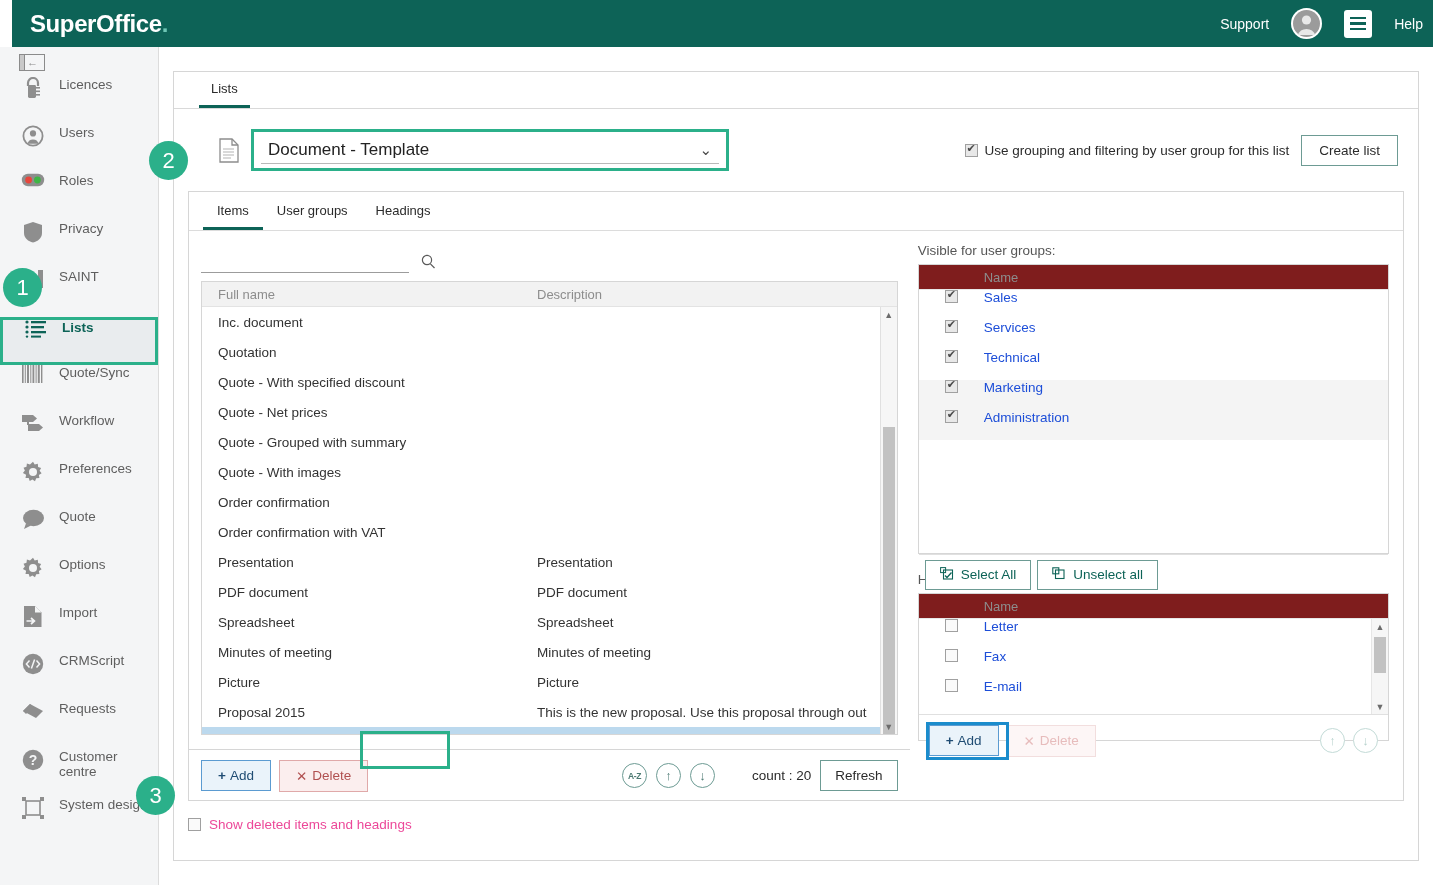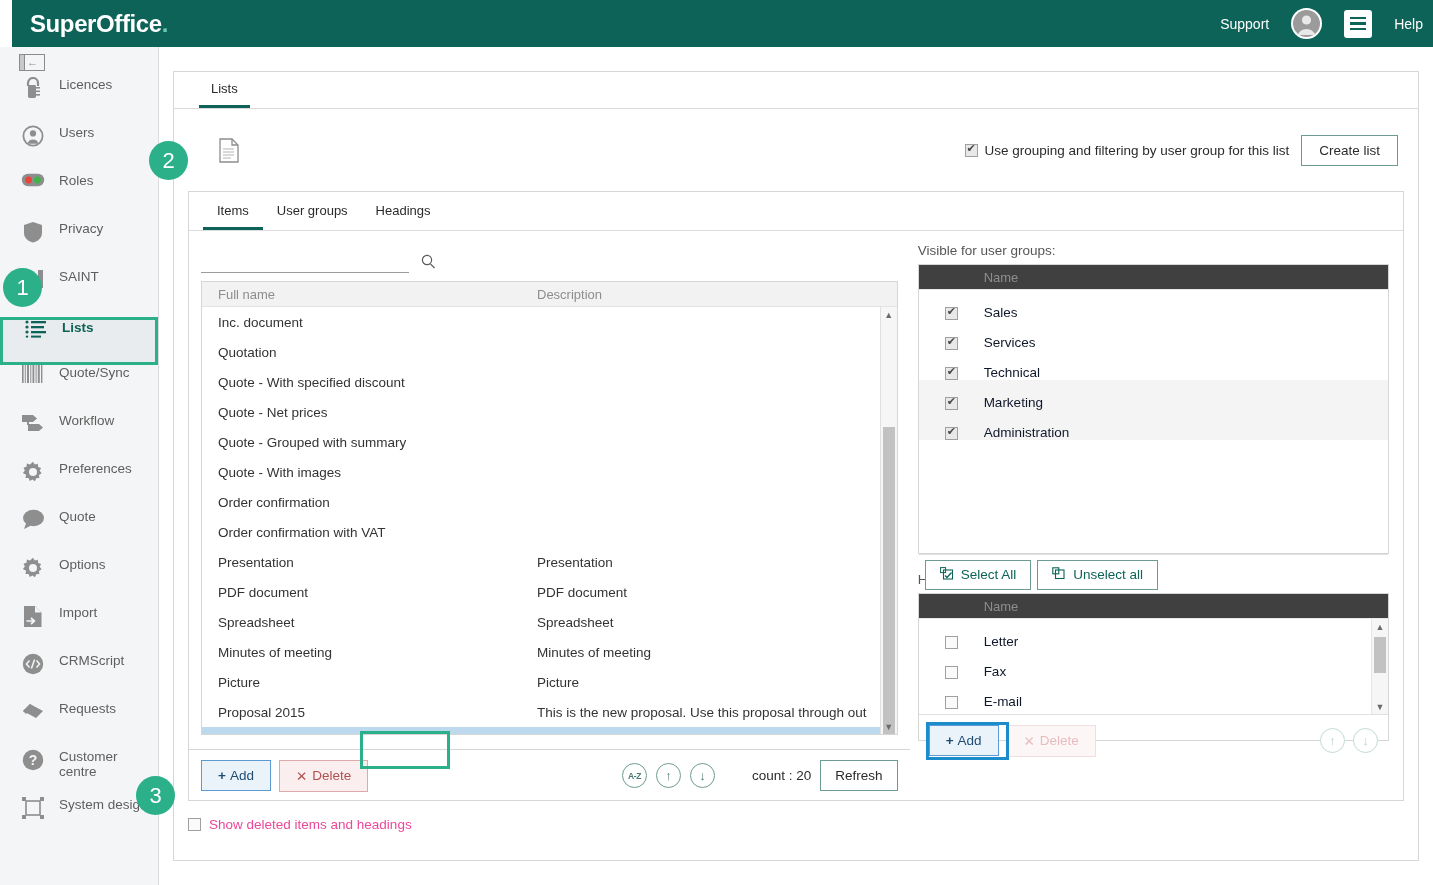--- a/index.html
+++ b/index.html
@@ -133,23 +133,23 @@
   .circbtn { width:25px; height:25px; border-radius:50%; border:1.4px solid #6d9b94; color:#4d7a73;
              display:flex; align-items:center; justify-content:center; font-size:13px; cursor:pointer; background:#fff; }
   .circbtn.pale { border-color:#c3dbd7; color:#b7d2cd; }
   .circbtn.az { font-size:8.5px; font-weight:bold; letter-spacing:-0.3px; }
   #countlbl { font-size:13.5px; color:#2b2b2b;margin-left:28px; }
   #refreshbtn { border:1px solid #6d9b94; background:#fff; font-size:13.5px; color:#2b2b2b; padding:7px 14px; cursor:pointer; }
 
   
   .rlabel { font-size:13.5px; color:#565656; margin-bottom:6px; }
   .rbox { border:1px solid #d6d6d6; background:#fff; position:relative; }
-  .rhead { height:25px; background:#404040; border-bottom:1px solid #e8e8e8; display:flex; align-items:center;
+  .rhead { height:25px; background:#7f1d1d; border-bottom:1px solid #e8e8e8; display:flex; align-items:center;
            color:#8d8d8d; font-size:13px; padding-left:65px; }
-  .rrow { height:30px; display:flex; align-items:flex-end; font-size:13.5px; color:#0f172a; }
+  .rrow { height:30px; display:flex; align-items:flex-start; font-size:13.5px; color:#1d4ed8; }
   .rrow .ck { width:65px; display:flex; justify-content:center; }
   .rrow.shade { background:#f4f4f4; }
   .cb { width:13px; height:13px; border:1px solid #a0a0a0; background:#e8e8e8; display:inline-block;
         position:relative; cursor:pointer; }
   .cb.on::after { content:"✔"; position:absolute; left:1px; top:-3px; font-size:11px; color:#4a4a4a; }
   .cb.white { background:#fafafa; }
   #ugbox { height:290px; }
   #ugrows { height:264px; overflow:hidden; }
   #selbar { border-top:1px solid #e0e0e0; height:40px; display:flex; align-items:center; padding-left:6px; gap:6px; }
   .selbtn { border:1px solid #6d9b94; background:#fff; color:#0d6357; font-size:13.5px; padding:6px 14px;
@@ -390,20 +390,25 @@
     <div id="selrow">
       <span id="doc-icon">
         <svg width="20" height="25" viewBox="0 0 20 25">
             <path d="M1 1h12l6 6v17H1z" fill="#fff" stroke="#8d8d8d" stroke-width="1.3"></path>
             <path d="M13 1v6h6" fill="none" stroke="#8d8d8d" stroke-width="1.3"></path>
             <g stroke="#b4b4b4" stroke-width="1.1">
               <path d="M4 11h11M4 14h11M4 17h11M4 20h8"></path>
             </g>
           </svg>
       </span>
+      <div id="selectbox">
+        <span class="val">Document - Template</span>
+        <span class="chev">⌄</span>
+        <span class="underline"></span>
+      </div>
       <div id="selright">
         <label id="grpchk">
           <span class="cb on"></span>
           <span style="margin-left:7px">Use grouping and filtering by user group for this list</span>
         </label>
         <button id="createlist">Create list</button>
       </div>
     </div>
 
     <div id="card">

